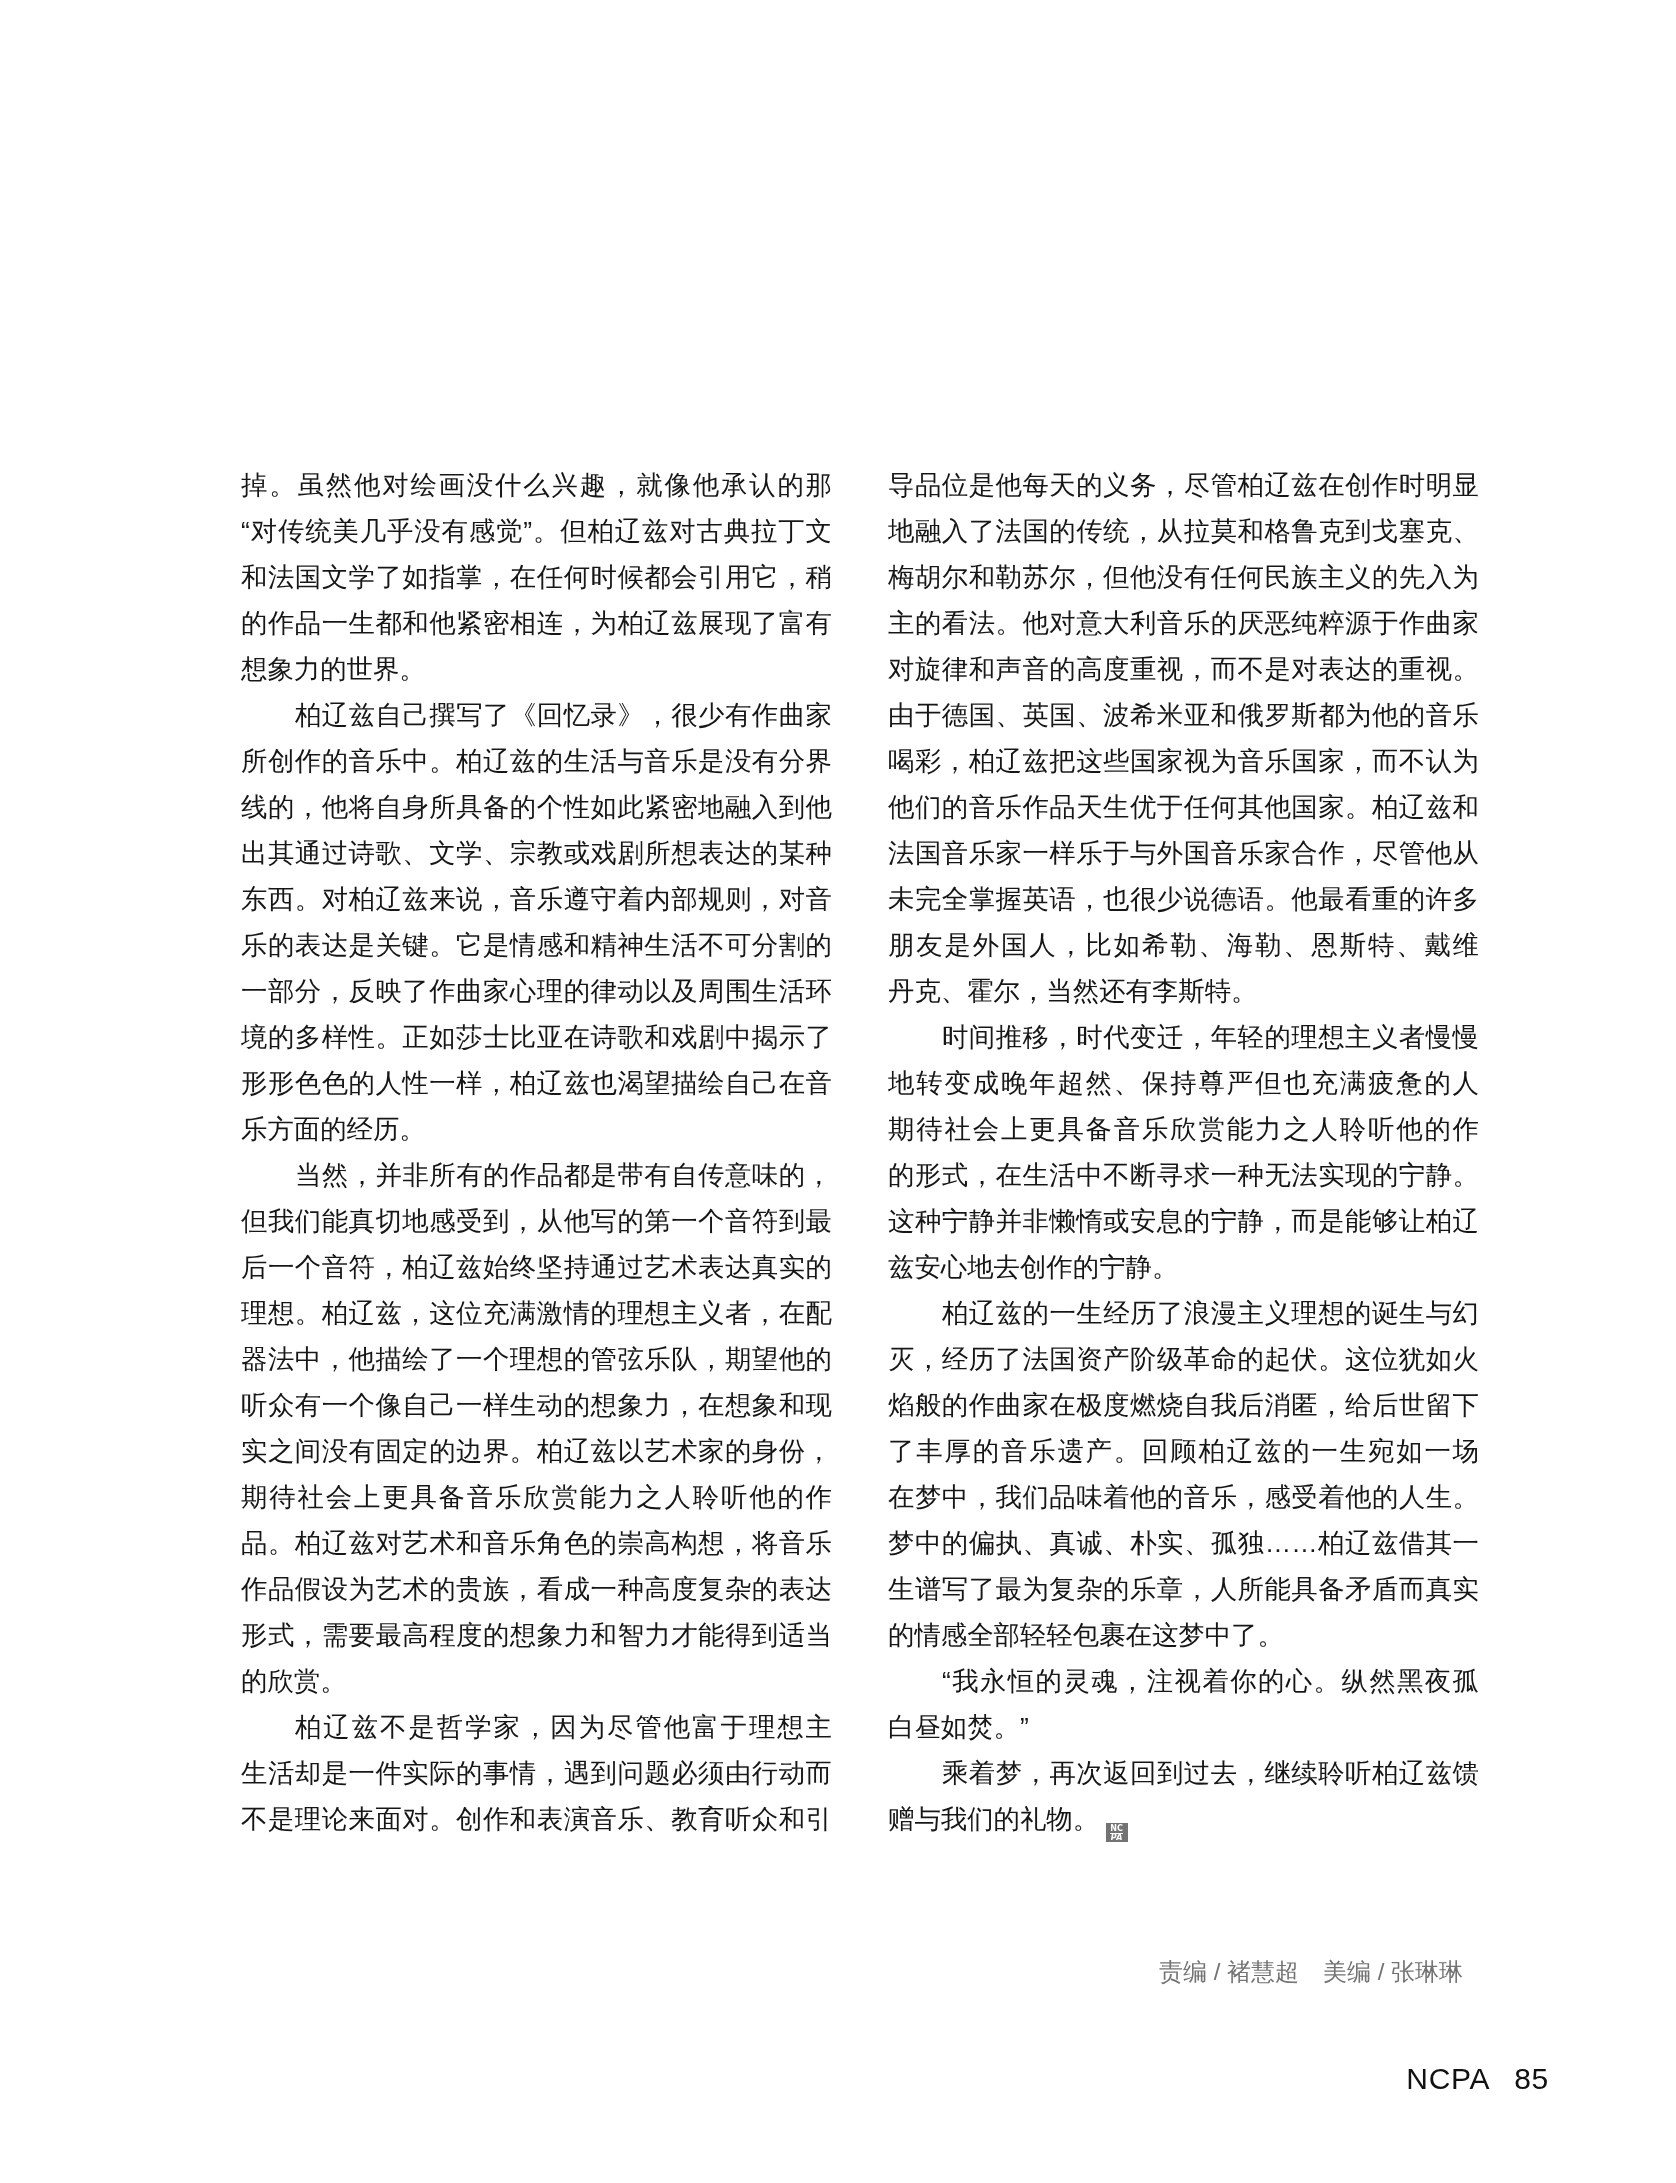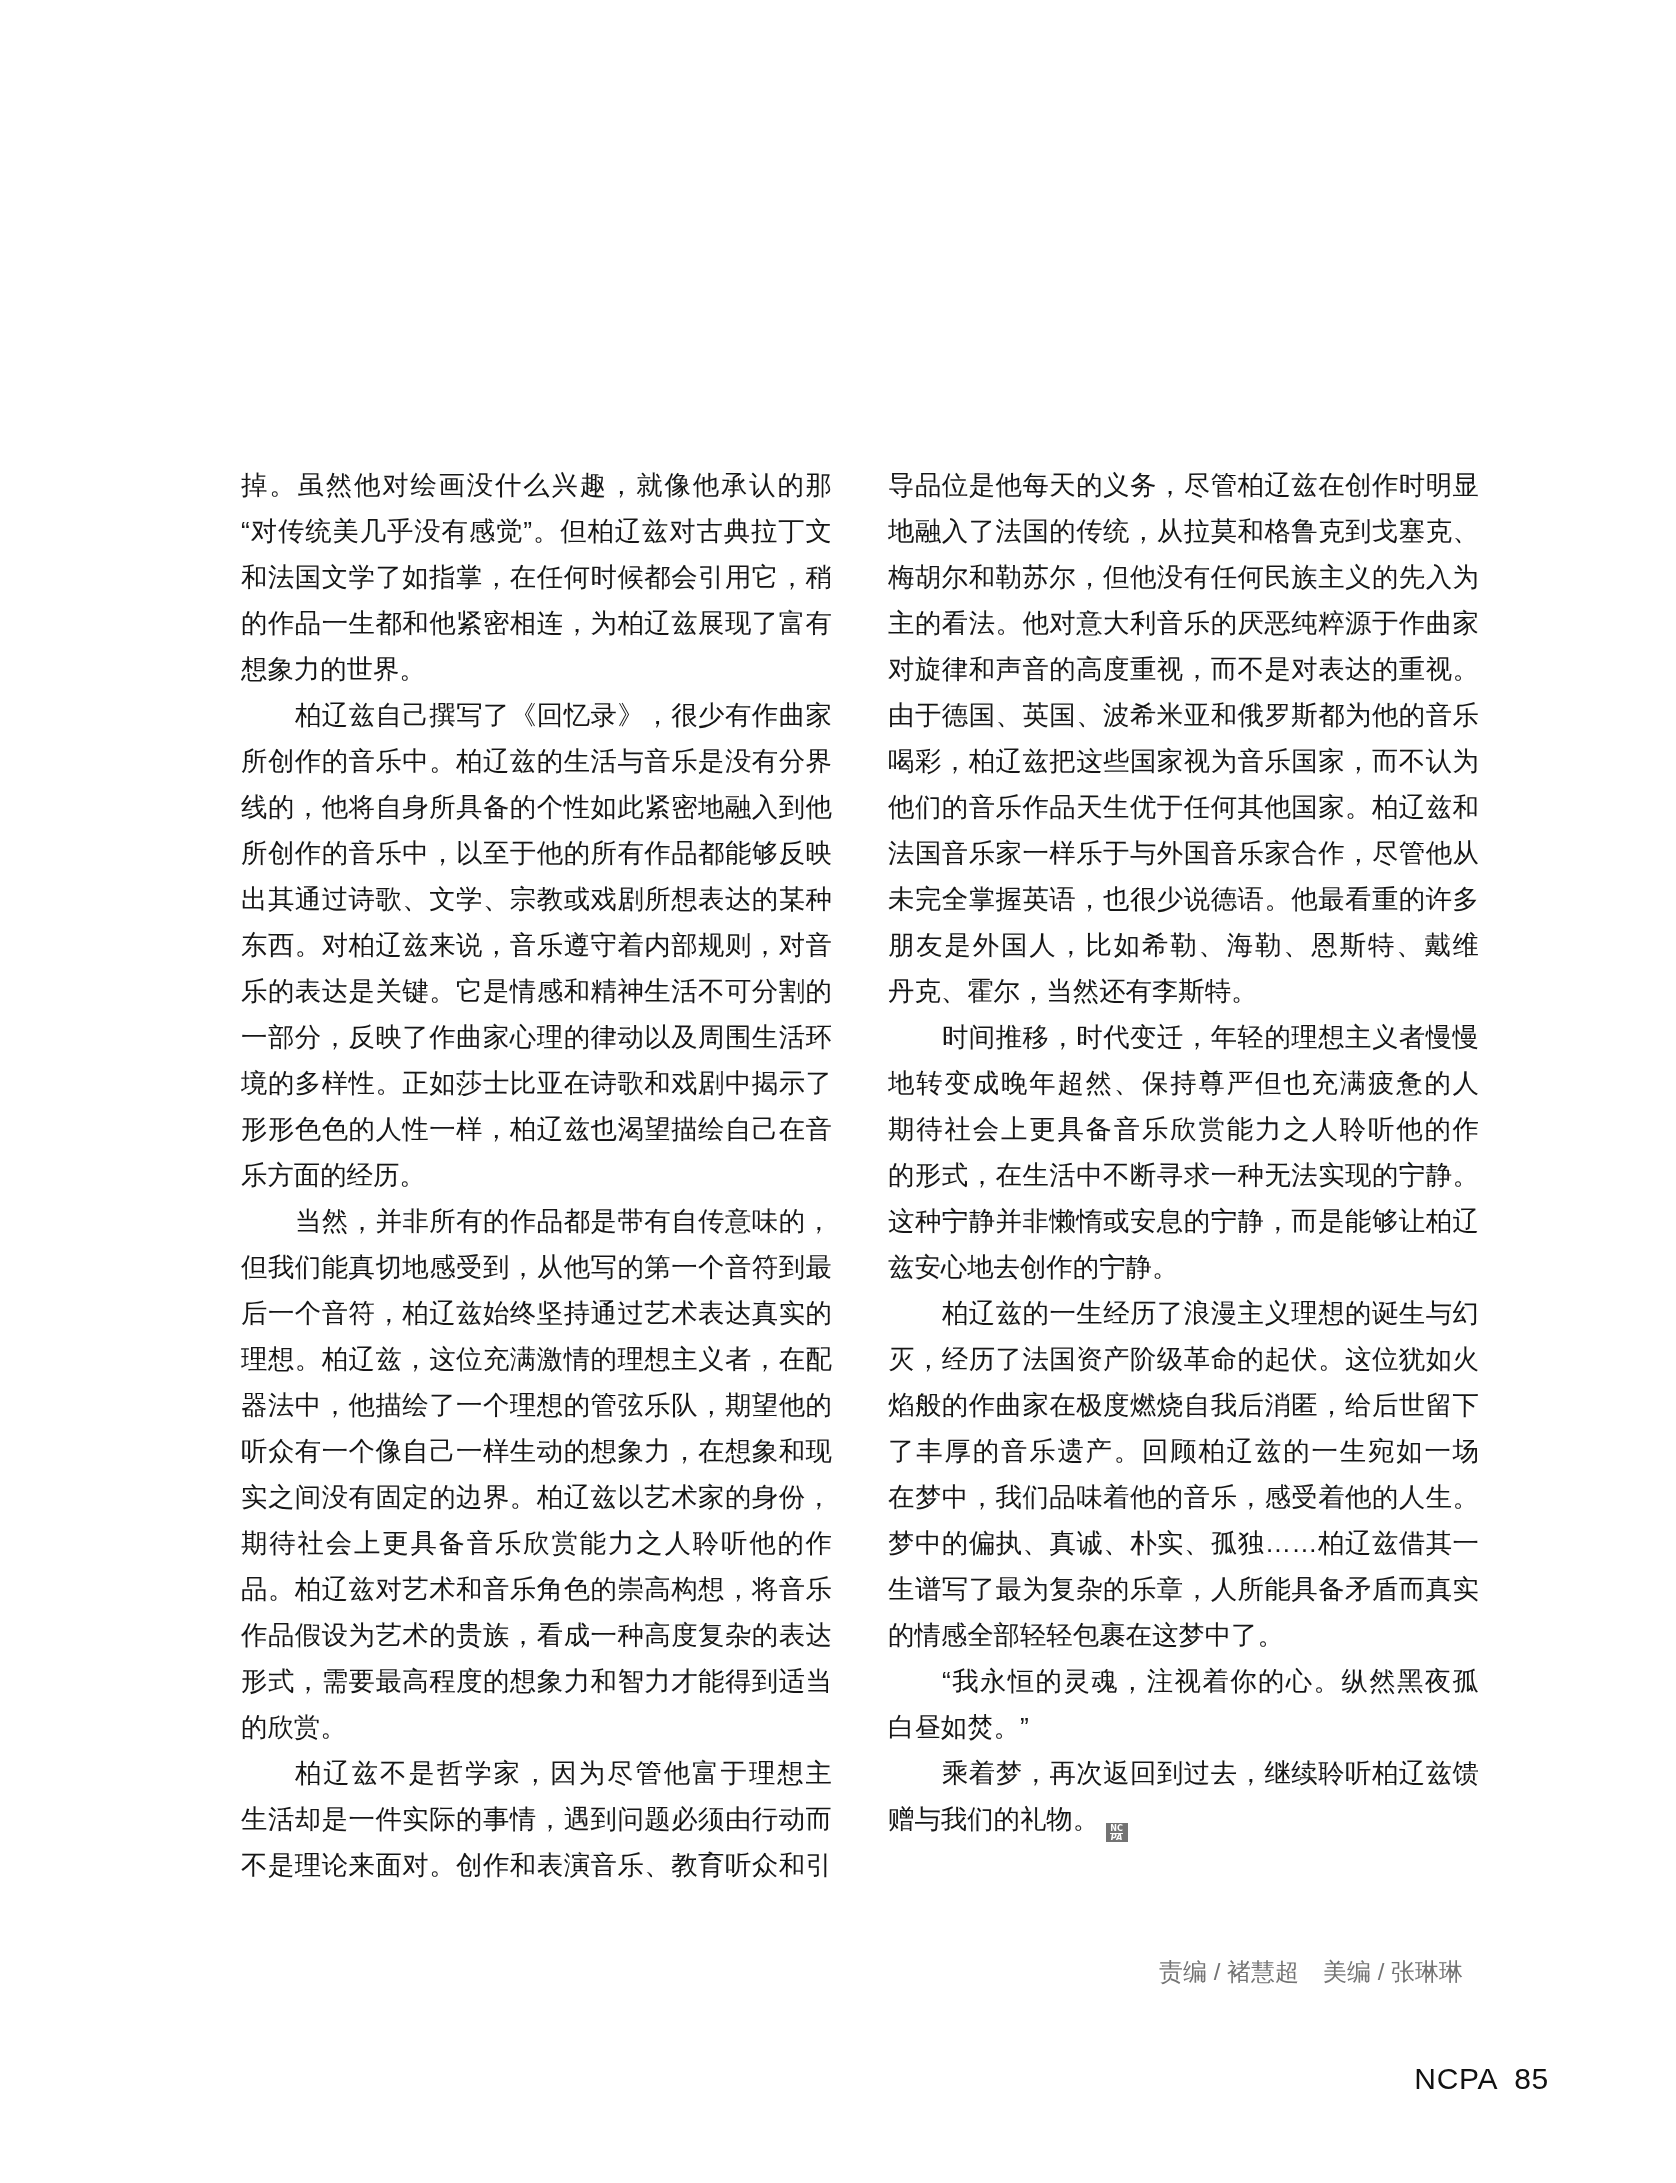--- a/index.html
+++ b/index.html
@@ -68,37 +68,36 @@
   .page-footer {
     position: absolute;
     top: 2062px;
     right: 127px;
     font-size: 30px;
     line-height: 33px;
     color: #111111;
     letter-spacing: 0.7px;
   }
   .page-footer .page-number {
-    margin-left: 16px;
+    margin-left: 24px;
   }
 </style>
 </head>
 <body>
 
 <div>
   <div class="text-column col-left">
       <div class="line">掉。虽然他对绘画没什么兴趣，就像他承认的那样：</div>
       <div class="line">“对传统美几乎没有感觉”。但柏辽兹对古典拉丁文</div>
       <div class="line">和法国文学了如指掌，在任何时候都会引用它，稍</div>
       <div class="line">的作品一生都和他紧密相连，为柏辽兹展现了富有</div>
       <div class="line para-end">想象力的世界。</div>
       <div class="line indent">柏辽兹自己撰写了《回忆录》，很少有作曲家借</div>
       <div class="line">所创作的音乐中。柏辽兹的生活与音乐是没有分界</div>
       <div class="line">线的，他将自身所具备的个性如此紧密地融入到他</div>
-      <div class="line">所创作的音乐中，以至于他的所有作品都能够反映</div>
       <div class="line">出其通过诗歌、文学、宗教或戏剧所想表达的某种</div>
       <div class="line">东西。对柏辽兹来说，音乐遵守着内部规则，对音</div>
       <div class="line">乐的表达是关键。它是情感和精神生活不可分割的</div>
       <div class="line">一部分，反映了作曲家心理的律动以及周围生活环</div>
       <div class="line">境的多样性。正如莎士比亚在诗歌和戏剧中揭示了</div>
       <div class="line">形形色色的人性一样，柏辽兹也渴望描绘自己在音</div>
       <div class="line para-end">乐方面的经历。</div>
       <div class="line indent">当然，并非所有的作品都是带有自传意味的，</div>
       <div class="line">但我们能真切地感受到，从他写的第一个音符到最</div>
       <div class="line">后一个音符，柏辽兹始终坚持通过艺术表达真实的</div>

